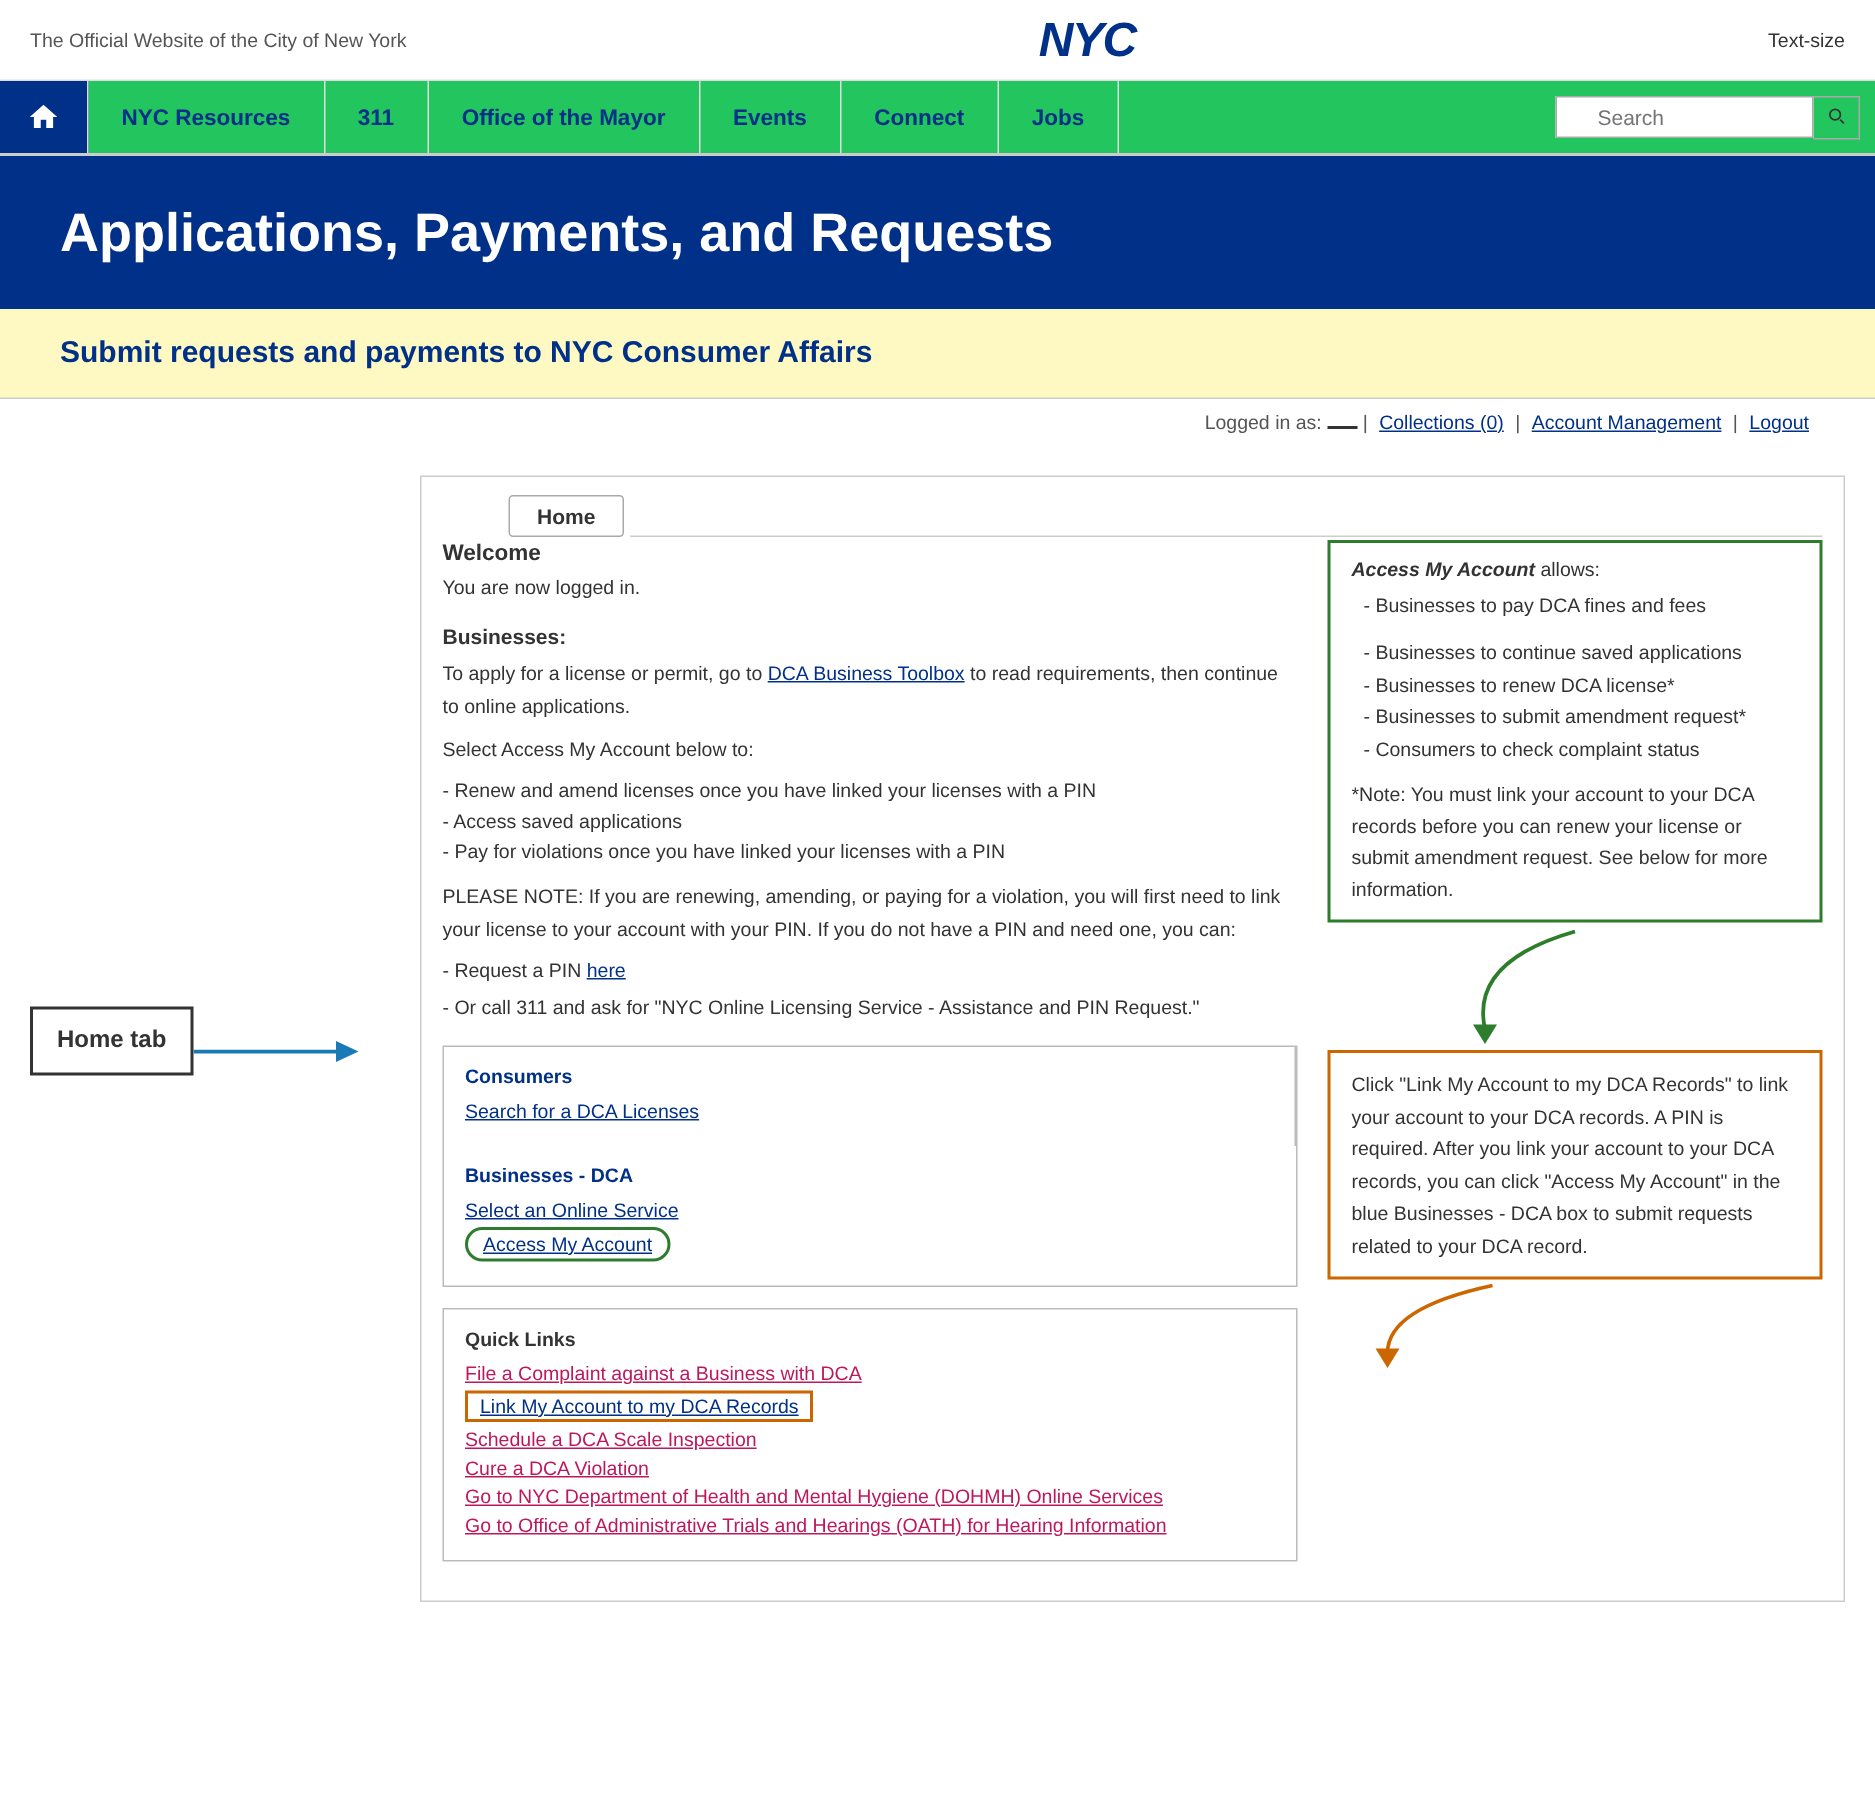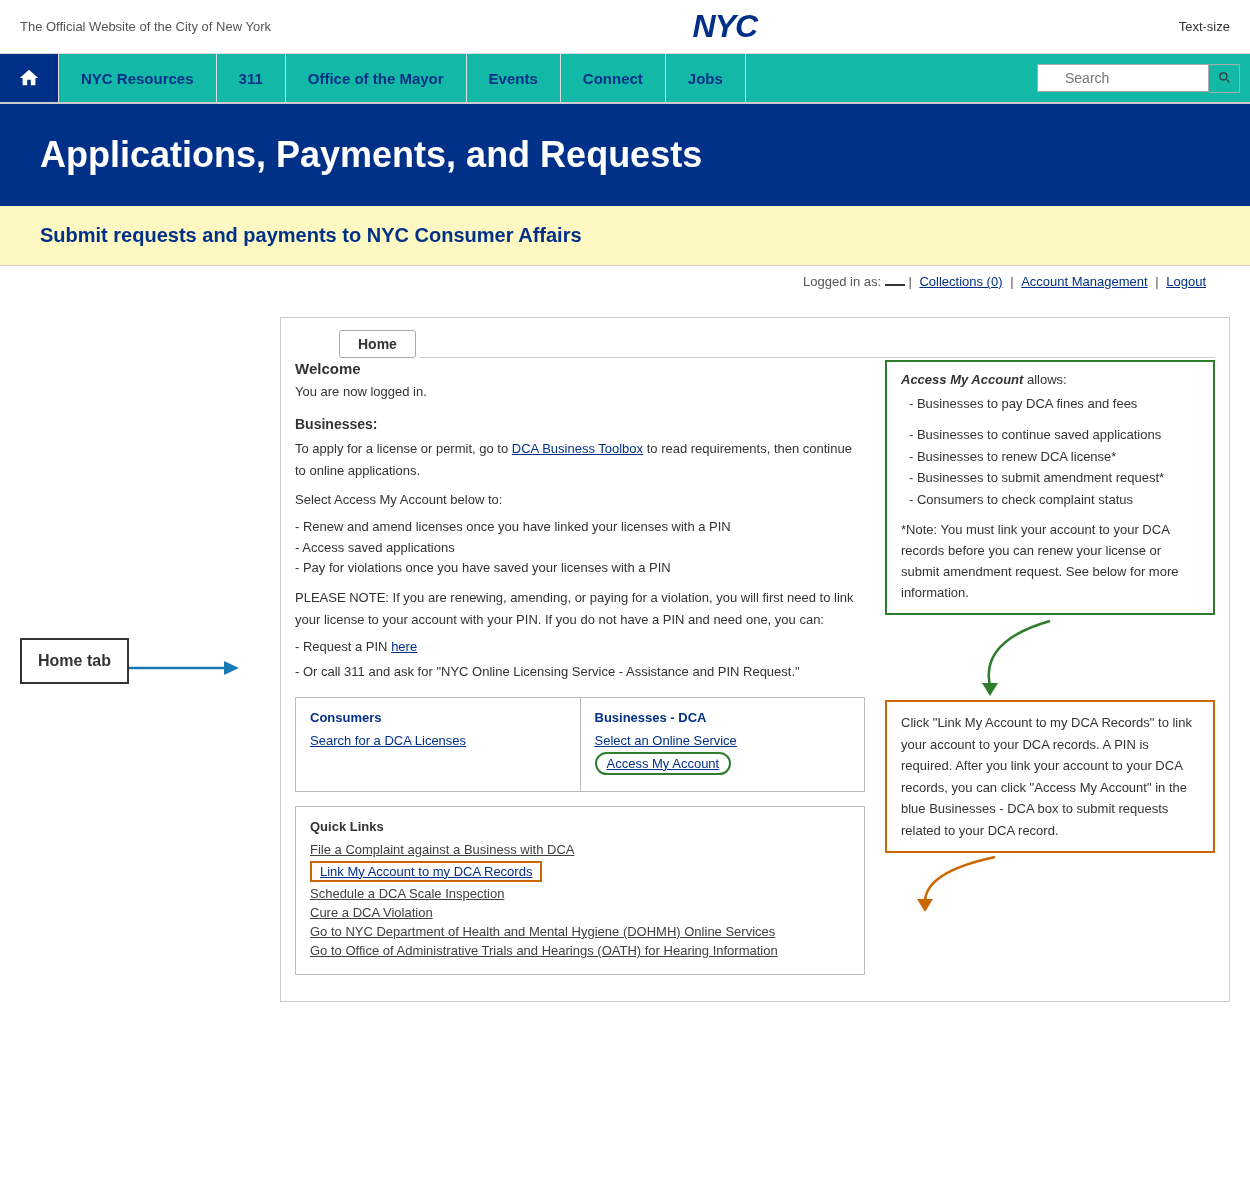--- a/index.html
+++ b/index.html
@@ -21,21 +21,21 @@
       color: #003087;
       letter-spacing: -1px;
       font-style: italic;
     }
     .top-bar-right { font-size: 13px; color: #333; }
 
     
     .nav-bar {
       display: flex;
       align-items: stretch;
-      background: #14b8a6;
+      background: #22c55e;
       border-bottom: 2px solid #ccc;
     }
     .nav-item {
       display: flex;
       align-items: center;
       padding: 0 22px;
       height: 48px;
       font-size: 15px;
       font-weight: 600;
       color: #003087;
@@ -206,21 +206,21 @@
       text-decoration: underline;
       cursor: pointer;
     }
 
     .quick-box {
       border: 1px solid #bbb;
       padding: 12px 14px;
       margin-bottom: 14px;
     }
     .quick-title { font-weight: 700; font-size: 13px; margin-bottom: 8px; }
-    .quick-link { display: block; font-size: 13px; color: #404040; margin-bottom: 4px; cursor: pointer; }
+    .quick-link { display: block; font-size: 13px; color: #be185d; margin-bottom: 4px; cursor: pointer; }
     .orange-rect-link {
       display: inline-block;
       border: 2px solid #cc6600;
       padding: 1px 8px;
       font-size: 13px;
       color: #003087;
       text-decoration: underline;
       cursor: pointer;
       margin-bottom: 4px;
     }
@@ -315,31 +315,31 @@
             <div class="section-subtitle">Businesses:</div>
             <div class="body-text">
               <span>To apply for a license or permit, go to</span>
               <a class="link-text" href="#">DCA Business Toolbox</a>
               <span>to read requirements, then continue to online applications.</span>
             </div>
             <div class="body-text" style="margin-top:8px;">Select Access My Account below to:</div>
             <ul class="dash-list">
               <li>Renew and amend licenses once you have linked your licenses with a PIN</li>
               <li>Access saved applications</li>
-              <li>Pay for violations once you have saved your licenses with a PIN</li>
+              <li>Pay for violations once you have linked your licenses with a PIN</li>
             </ul>
             <div class="body-text" style="margin-top:8px;">PLEASE NOTE: If you are renewing, amending, or paying for a violation, you will first need to link your license to your account with your PIN. If you do not have a PIN and need one, you can:</div>
             <div class="body-text" style="margin-top:6px;">
               <span>- Request a PIN</span>
               <a class="link-text" href="#">here</a>
             </div>
             <div class="body-text" style="margin-top:4px;">- Or call 311 and ask for "NYC Online Licensing Service - Assistance and PIN Request."</div>
           </div>
 
-          <div class="two-col-box" style="position:relative;">
+          <div class="two-col-box" style="position:relative;flex-direction:column;">
             <div class="col-box">
               <div class="col-title">Consumers</div>
               <a class="col-link" href="#">Search for a DCA Licenses</a>
             </div>
             <div class="col-box">
               <div class="col-title">Businesses - DCA</div>
               <a class="col-link" href="#">Select an Online Service</a>
               <a class="col-link oval-link" href="#">Access My Account</a>
             </div>
           </div>

